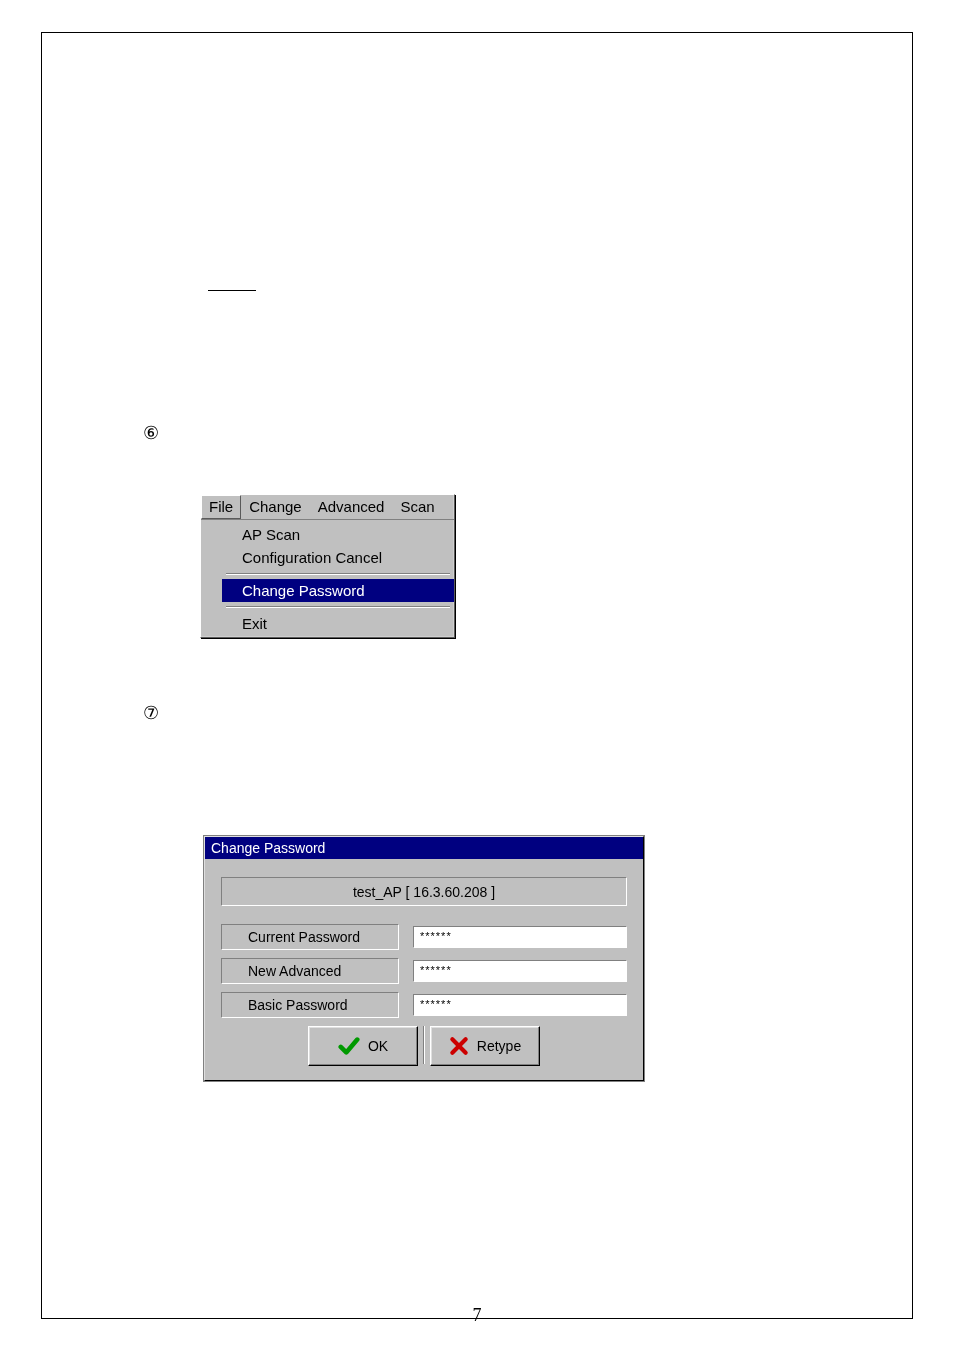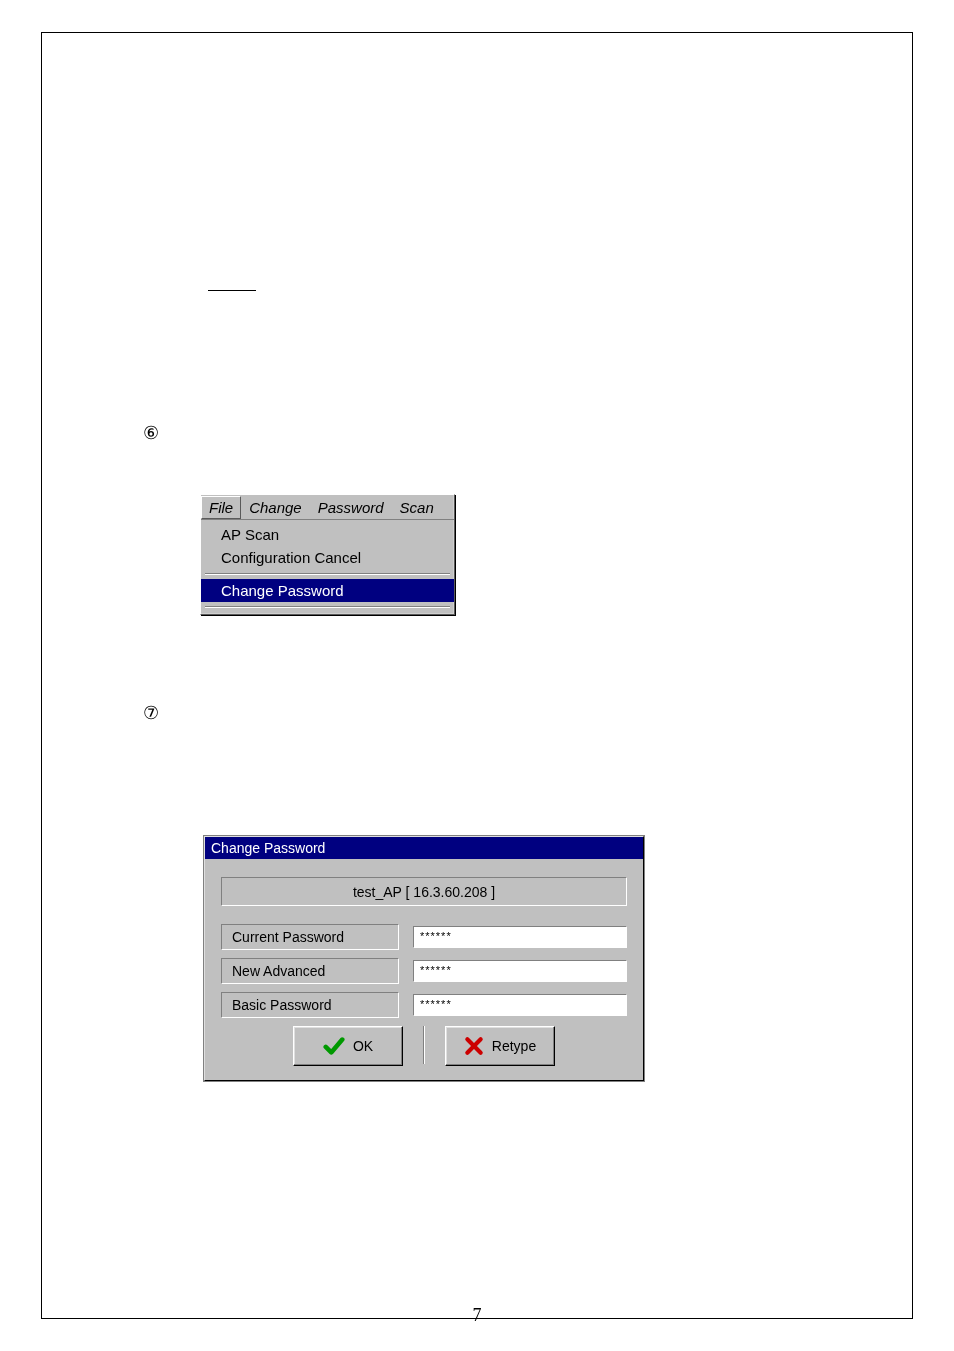--- a/index.html
+++ b/index.html
@@ -49,40 +49,39 @@
     background: #c0c0c0;
     border-top: 1px solid #fff;
     border-left: 1px solid #fff;
     border-right: 1px solid #5a5a5a;
     border-bottom: 1px solid #5a5a5a;
     box-shadow: 1px 1px 0 #000, -1px -1px 0 #cfcfcf inset;
     font-size: 15px;
   }
   .menubar {
     display: flex;
-    align-items: center;
     height: 24px;
     border-bottom: 1px solid #808080;
-    font-style: italic;
   }
   .menubar .item {
     padding: 3px 8px;
     color: #000;
     cursor: default;
   }
   .menubar .item.active {
     background: #c0c0c0;
     border-top: 1px solid #fff;
     border-left: 1px solid #fff;
     border-right: 1px solid #5a5a5a;
     border-bottom: 1px solid #5a5a5a;
     padding: 2px 7px;
   }
   .dropdown {
     padding: 3px 0 2px 0;
+    margin-left: 21px;
   }
   .dropdown .row {
     padding: 3px 10px 3px 20px;
     color: #000;
   }
   .dropdown .row.highlighted {
     background: #000080;
     color: #ffffff;
   }
   .dropdown .separator {
@@ -131,21 +130,21 @@
     align-items: center;
     margin-bottom: 8px;
   }
   .label-box {
     width: 178px;
     border-top: 1px solid #808080;
     border-left: 1px solid #808080;
     border-right: 1px solid #ffffff;
     border-bottom: 1px solid #ffffff;
     background: #c0c0c0;
-    padding: 4px 10px;
+    padding: 4px 26px;
     box-sizing: border-box;
   }
   .input-box {
     flex: 1;
     margin-left: 14px;
     background: #ffffff;
     border-top: 1px solid #808080;
     border-left: 1px solid #808080;
     border-right: 1px solid #ffffff;
     border-bottom: 1px solid #ffffff;
@@ -153,21 +152,21 @@
     font-family: "Small Fonts", Tahoma, Arial, sans-serif;
     font-size: 11px;
     color: #000;
     height: 22px;
     box-sizing: border-box;
     letter-spacing: 1px;
   }
   .btn-row {
     display: flex;
     justify-content: center;
-    gap: 20px;
+    gap: 5px;
     margin-top: 4px;
   }
   .win-btn {
     width: 108px;
     height: 38px;
     background: #c0c0c0;
     border-top: 1px solid #ffffff;
     border-left: 1px solid #ffffff;
     border-right: 1px solid #000000;
     border-bottom: 1px solid #000000;
@@ -205,29 +204,30 @@
 
   <div class="hr-short"></div>
 
   <div class="circled-num circ6">⑥</div>
   <div class="circled-num circ7">⑦</div>
 
   <div class="menu-window">
     <div class="menubar">
       <div class="item active">File</div>
       <div class="item">Change</div>
-      <div class="item">Password</div>
+      <div class="item">Advanced</div>
       <div class="item">Scan</div>
     </div>
     <div class="dropdown">
       <div class="row">AP Scan</div>
       <div class="row">Configuration Cancel</div>
       <div class="separator"></div>
       <div class="row highlighted">Change Password</div>
       <div class="separator"></div>
+      <div class="row">Exit</div>
     </div>
   </div>
 
   <div class="dialog">
     <div class="titlebar">Change Password</div>
     <div class="dlg-body">
       <div class="host-box">test_AP [ 16.3.60.208 ]</div>
 
       <div class="pw-row">
         <div class="label-box">Current Password</div>

